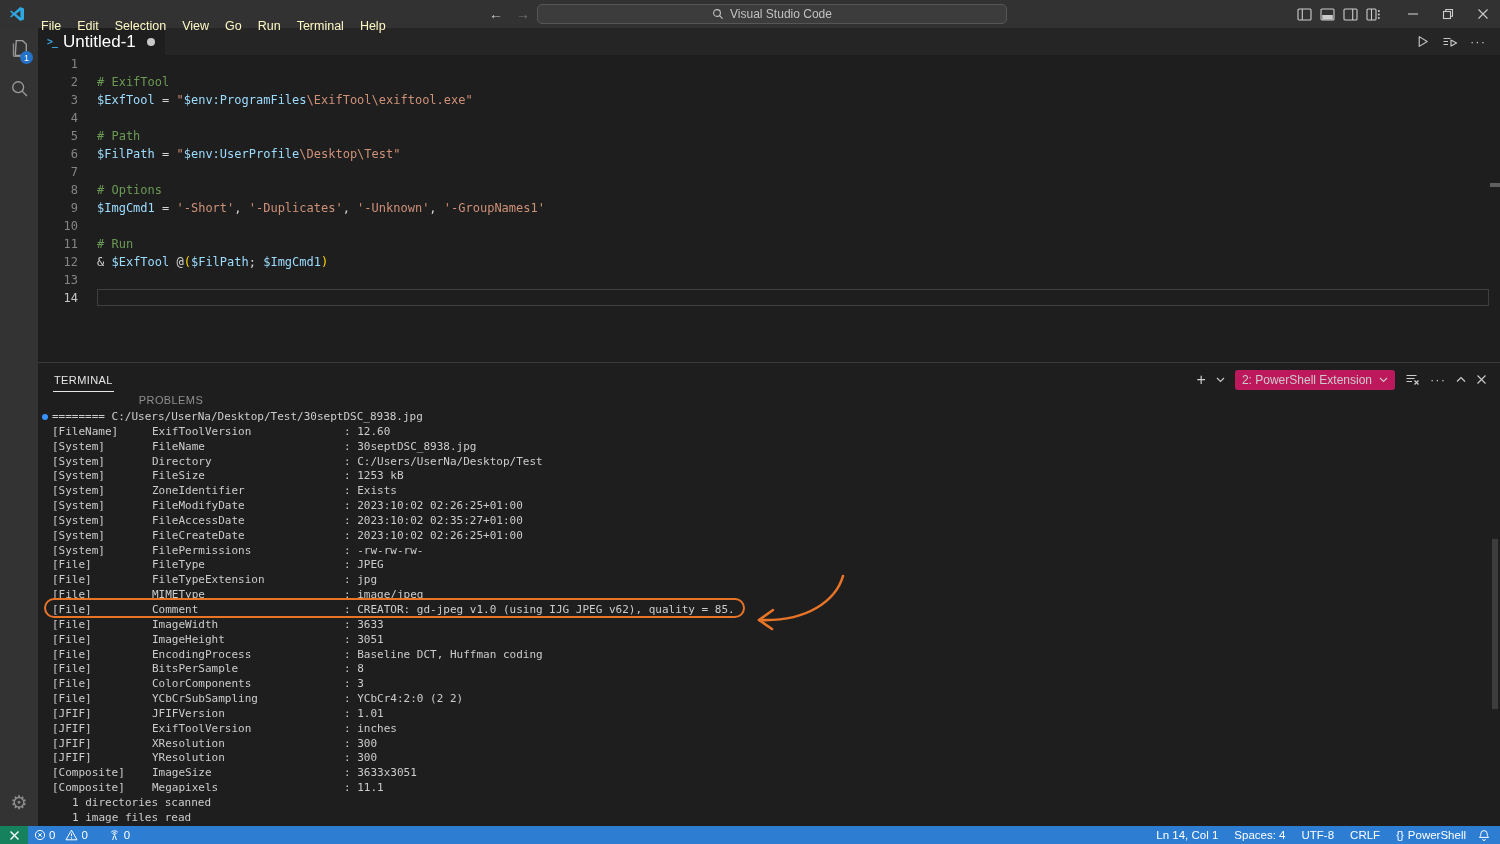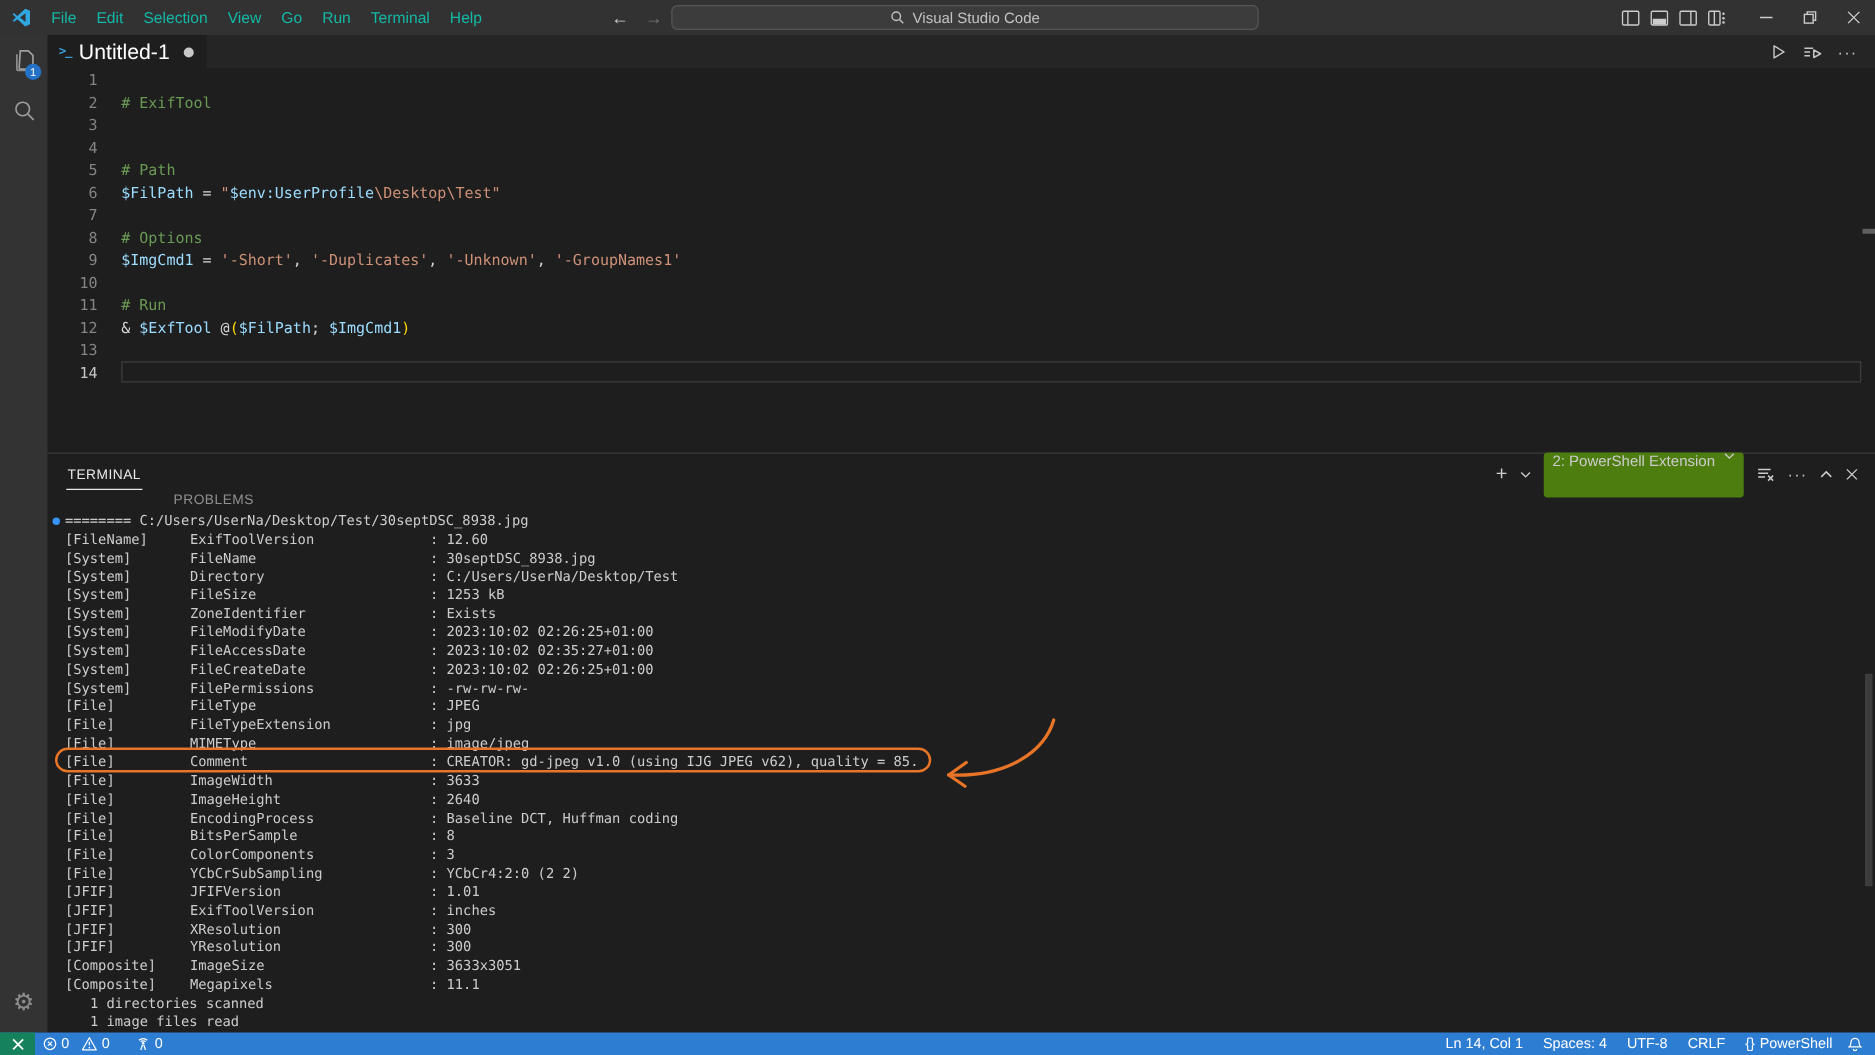--- a/index.html
+++ b/index.html
@@ -6,21 +6,21 @@
   html,body { background:#1e1e1e; }
   .app { position:relative; width:1500px; height:844px; background:#1e1e1e; overflow:hidden;
          font-family:"Liberation Sans", sans-serif; -webkit-font-smoothing:antialiased; }
   svg { display:block; }
 
   
   .titlebar { position:absolute; left:0; top:0; right:0; height:28px; background:#323233;
               display:flex; align-items:center; z-index:6; }
   .vs-logo { width:16px; height:16px; margin:0 8px 0 9px; }
   .menu { display:flex; height:28px; }
-  .menu-item { padding:0 8px; line-height:28px; font-size:12.5px; color:#14b8a6; cursor:default; }
+  .menu-item { padding:12px 8px; line-height:28px; font-size:12.5px; color:#fef9c3; cursor:default; }
   .nav-arrows { position:absolute; left:489px; top:0; height:28px; display:flex; align-items:center; gap:13px; }
   .nav-back { color:#cccccc; font-size:14px; }
   .nav-fwd  { color:#757575; font-size:14px; }
   .cmd-center { position:absolute; left:537px; top:4px; width:470px; height:20px;
                 background:#3c3c3d; border:1px solid #565656; border-radius:5px;
                 display:flex; align-items:center; justify-content:center; gap:6px;
                 color:#c2c2c2; font-size:12px; }
   .tb-right { position:absolute; right:0; top:0; height:28px; display:flex; align-items:center; }
   .tb-icon { width:23px; height:28px; display:flex; align-items:center; justify-content:center; color:#cccccc; }
   .win-btn { width:35px; height:28px; display:flex; align-items:center; justify-content:center; color:#cccccc; }
@@ -60,21 +60,21 @@
   
   .panel { position:absolute; left:38px; top:362px; right:0; height:464px; background:#1e1e1e;
            border-top:1px solid #3a3a3a; }
   .panel-header { position:relative; height:33px; display:flex; align-items:center; padding-left:15px; }
   .panel-tab { font-size:11px; letter-spacing:.4px; margin-right:24px; padding:7px 1px 5px; border-bottom:1px solid transparent; }
   .panel-tab.active { color:#e7e7e7; border-bottom-color:#e7e7e7; }
   .panel-tab.inactive { color:#8f8f8f;margin-top:40px; }
   .panel-actions { position:absolute; right:13px; top:0; height:33px; display:flex; align-items:center; gap:10px; color:#cccccc; }
   .pa-icon { display:flex; align-items:center; justify-content:center; color:#cccccc; }
   .plus { font-size:16px; font-weight:400; line-height:14px; }
-  .term-select { background:#4d7c0f; border-radius:3px; height:36px; display:flex; 
+  .term-select { background:#be185d; border-radius:3px; height:20px; display:flex; align-items:center;
                  padding:0 7px; font-size:12px; color:#cccccc; gap:7px; }
   .terminal { position:absolute; left:0; top:47px; right:0; bottom:0; padding-left:14px;
               font-family:"DejaVu Sans Mono",monospace; font-size:11px; color:#cccccc; }
   .trow { display:flex; height:14.85px; line-height:14.85px; white-space:pre; }
   .t-tag { width:100px; } .t-name { width:192px; } .t-val { flex:1; }
   .trow.cmd { position:relative; }
   .cmd-dot { position:absolute; left:-10px; top:4px; width:6px; height:6px; border-radius:50%; background:#3794ff; }
   .trow.plain { padding-left:20px;text-align:center; }
   .term-scroll { position:absolute; right:2px; top:176px; width:6px; height:170px; background:rgba(121,121,121,.35); }
 
@@ -216,20 +216,21 @@
         <div class="ed-line">
           <span class="ln">1</span>
           <span class="code"></span>
         </div>
         <div class="ed-line">
           <span class="ln">2</span>
           <span class="code"><span class="tk-cmt"># ExifTool</span></span>
         </div>
         <div class="ed-line">
           <span class="ln">3</span>
+          <span class="code"><span class="tk-var">$ExfTool</span><span class="tk-op"> = </span><span class="tk-str">"</span><span class="tk-var">$env:ProgramFiles</span><span class="tk-str">\ExifTool\exiftool.exe"</span></span>
         </div>
         <div class="ed-line">
           <span class="ln">4</span>
           <span class="code"></span>
         </div>
         <div class="ed-line">
           <span class="ln">5</span>
           <span class="code"><span class="tk-cmt"># Path</span></span>
         </div>
         <div class="ed-line">
@@ -319,21 +320,21 @@
           <div class="trow"><span class="t-tag">[System]</span><span class="t-name">ZoneIdentifier</span><span class="t-val">: Exists</span></div>
           <div class="trow"><span class="t-tag">[System]</span><span class="t-name">FileModifyDate</span><span class="t-val">: 2023:10:02 02:26:25+01:00</span></div>
           <div class="trow"><span class="t-tag">[System]</span><span class="t-name">FileAccessDate</span><span class="t-val">: 2023:10:02 02:35:27+01:00</span></div>
           <div class="trow"><span class="t-tag">[System]</span><span class="t-name">FileCreateDate</span><span class="t-val">: 2023:10:02 02:26:25+01:00</span></div>
           <div class="trow"><span class="t-tag">[System]</span><span class="t-name">FilePermissions</span><span class="t-val">: -rw-rw-rw-</span></div>
           <div class="trow"><span class="t-tag">[File]</span><span class="t-name">FileType</span><span class="t-val">: JPEG</span></div>
           <div class="trow"><span class="t-tag">[File]</span><span class="t-name">FileTypeExtension</span><span class="t-val">: jpg</span></div>
           <div class="trow"><span class="t-tag">[File]</span><span class="t-name">MIMEType</span><span class="t-val">: image/jpeg</span></div>
           <div class="trow"><span class="t-tag">[File]</span><span class="t-name">Comment</span><span class="t-val">: CREATOR: gd-jpeg v1.0 (using IJG JPEG v62), quality = 85.</span></div>
           <div class="trow"><span class="t-tag">[File]</span><span class="t-name">ImageWidth</span><span class="t-val">: 3633</span></div>
-          <div class="trow"><span class="t-tag">[File]</span><span class="t-name">ImageHeight</span><span class="t-val">: 2640</span></div>
+          <div class="trow"><span class="t-tag">[File]</span><span class="t-name">ImageHeight</span><span class="t-val">: 3051</span></div>
           <div class="trow"><span class="t-tag">[File]</span><span class="t-name">EncodingProcess</span><span class="t-val">: Baseline DCT, Huffman coding</span></div>
           <div class="trow"><span class="t-tag">[File]</span><span class="t-name">BitsPerSample</span><span class="t-val">: 8</span></div>
           <div class="trow"><span class="t-tag">[File]</span><span class="t-name">ColorComponents</span><span class="t-val">: 3</span></div>
           <div class="trow"><span class="t-tag">[File]</span><span class="t-name">YCbCrSubSampling</span><span class="t-val">: YCbCr4:2:0 (2 2)</span></div>
           <div class="trow"><span class="t-tag">[JFIF]</span><span class="t-name">JFIFVersion</span><span class="t-val">: 1.01</span></div>
           <div class="trow"><span class="t-tag">[JFIF]</span><span class="t-name">ExifToolVersion</span><span class="t-val">: inches</span></div>
           <div class="trow"><span class="t-tag">[JFIF]</span><span class="t-name">XResolution</span><span class="t-val">: 300</span></div>
           <div class="trow"><span class="t-tag">[JFIF]</span><span class="t-name">YResolution</span><span class="t-val">: 300</span></div>
           <div class="trow"><span class="t-tag">[Composite]</span><span class="t-name">ImageSize</span><span class="t-val">: 3633x3051</span></div>
           <div class="trow"><span class="t-tag">[Composite]</span><span class="t-name">Megapixels</span><span class="t-val">: 11.1</span></div>

